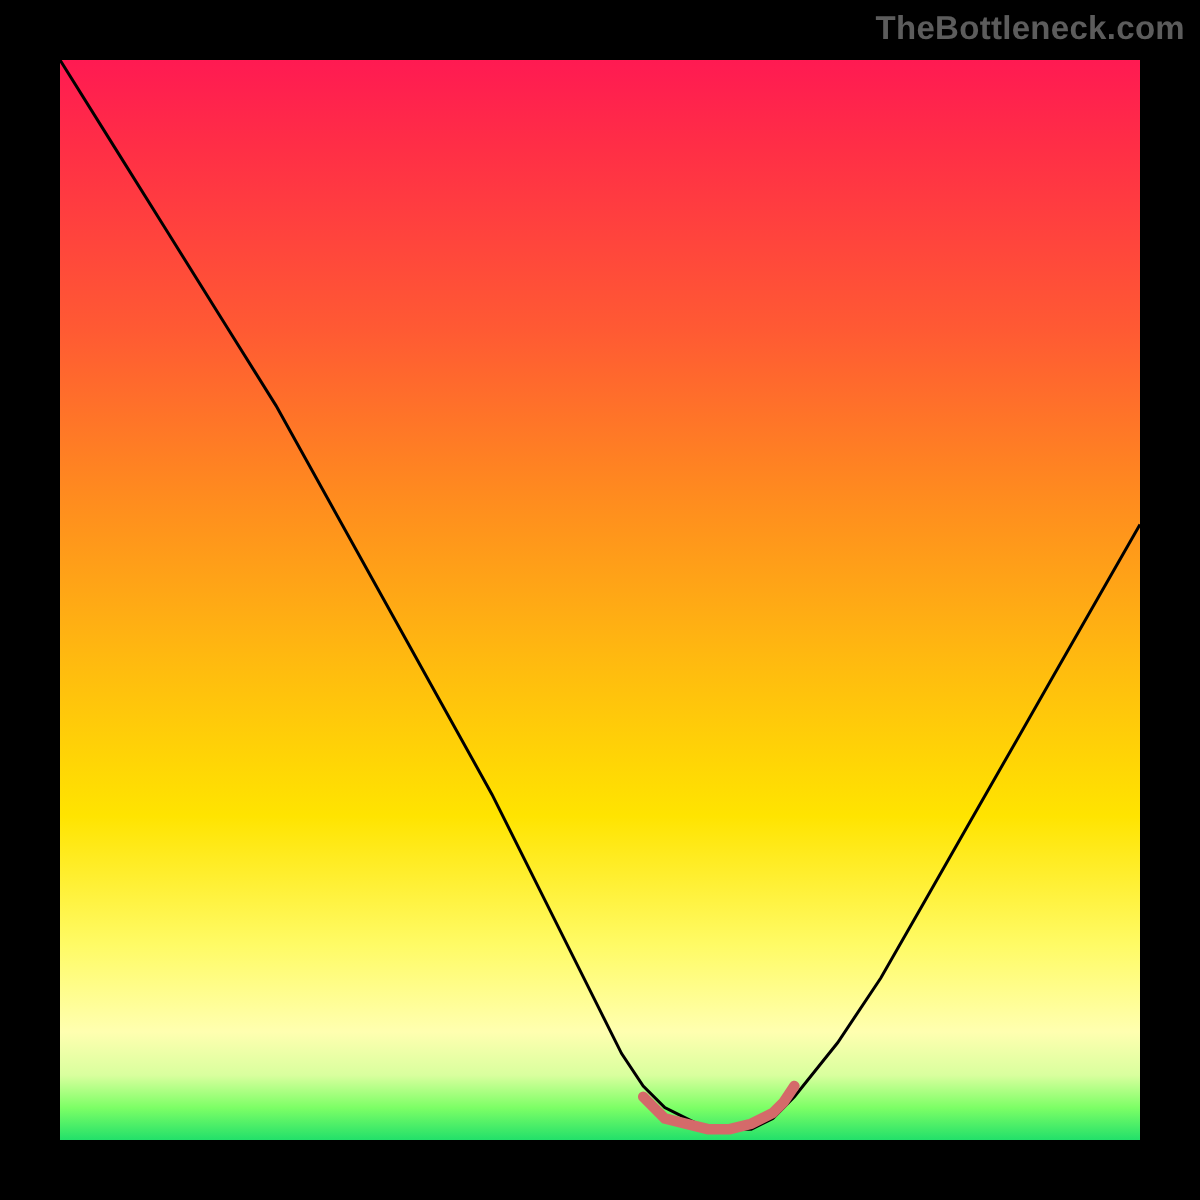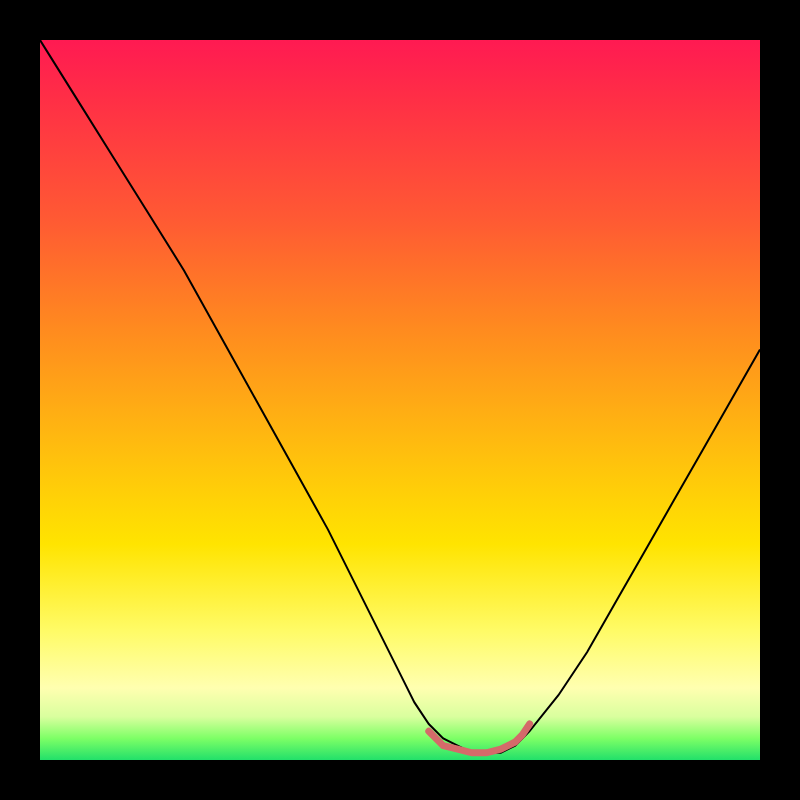--- a/index.html
+++ b/index.html
@@ -60,20 +60,21 @@
     width: 100%;
     height: 100%;
     display: block;
   }
 </style>
 </head>
 <body>
 
 <div class="frame">
 
+  <div class="watermark">TheBottleneck.com</div>
 
   <div class="plot-area">
     <div class="gradient-bg"></div>
 
     <svg class="curve" viewBox="0 0 720 720" preserveAspectRatio="none">
       <path fill="none" stroke="#000" stroke-width="2" d="M0.00 0.00 L36.00 57.60 L72.00 115.20 L108.00 172.80 L144.00 230.40 L180.00 295.20 L216.00 360.00 L252.00 424.80 L288.00 489.60 L324.00 561.60 L360.00 633.60 L374.40 662.40 L388.80 684.00 L403.20 698.40 L417.60 705.60 L432.00 712.80 L446.40 712.80 L460.80 712.80 L475.20 705.60 L489.60 691.20 L518.40 655.20 L547.20 612.00 L576.00 561.60 L604.80 511.20 L633.60 460.80 L662.40 410.40 L691.20 360.00 L720.00 309.60"></path>
       <path fill="none" stroke="#d46a6a" stroke-width="7" stroke-linecap="round" d="M388.80 691.20 L403.20 705.60 L417.60 709.20 L432.00 712.80 L446.40 712.80 L460.80 709.20 L475.20 702.00 L482.40 694.80 L489.60 684.00"></path>
     </svg>
   </div>
 

